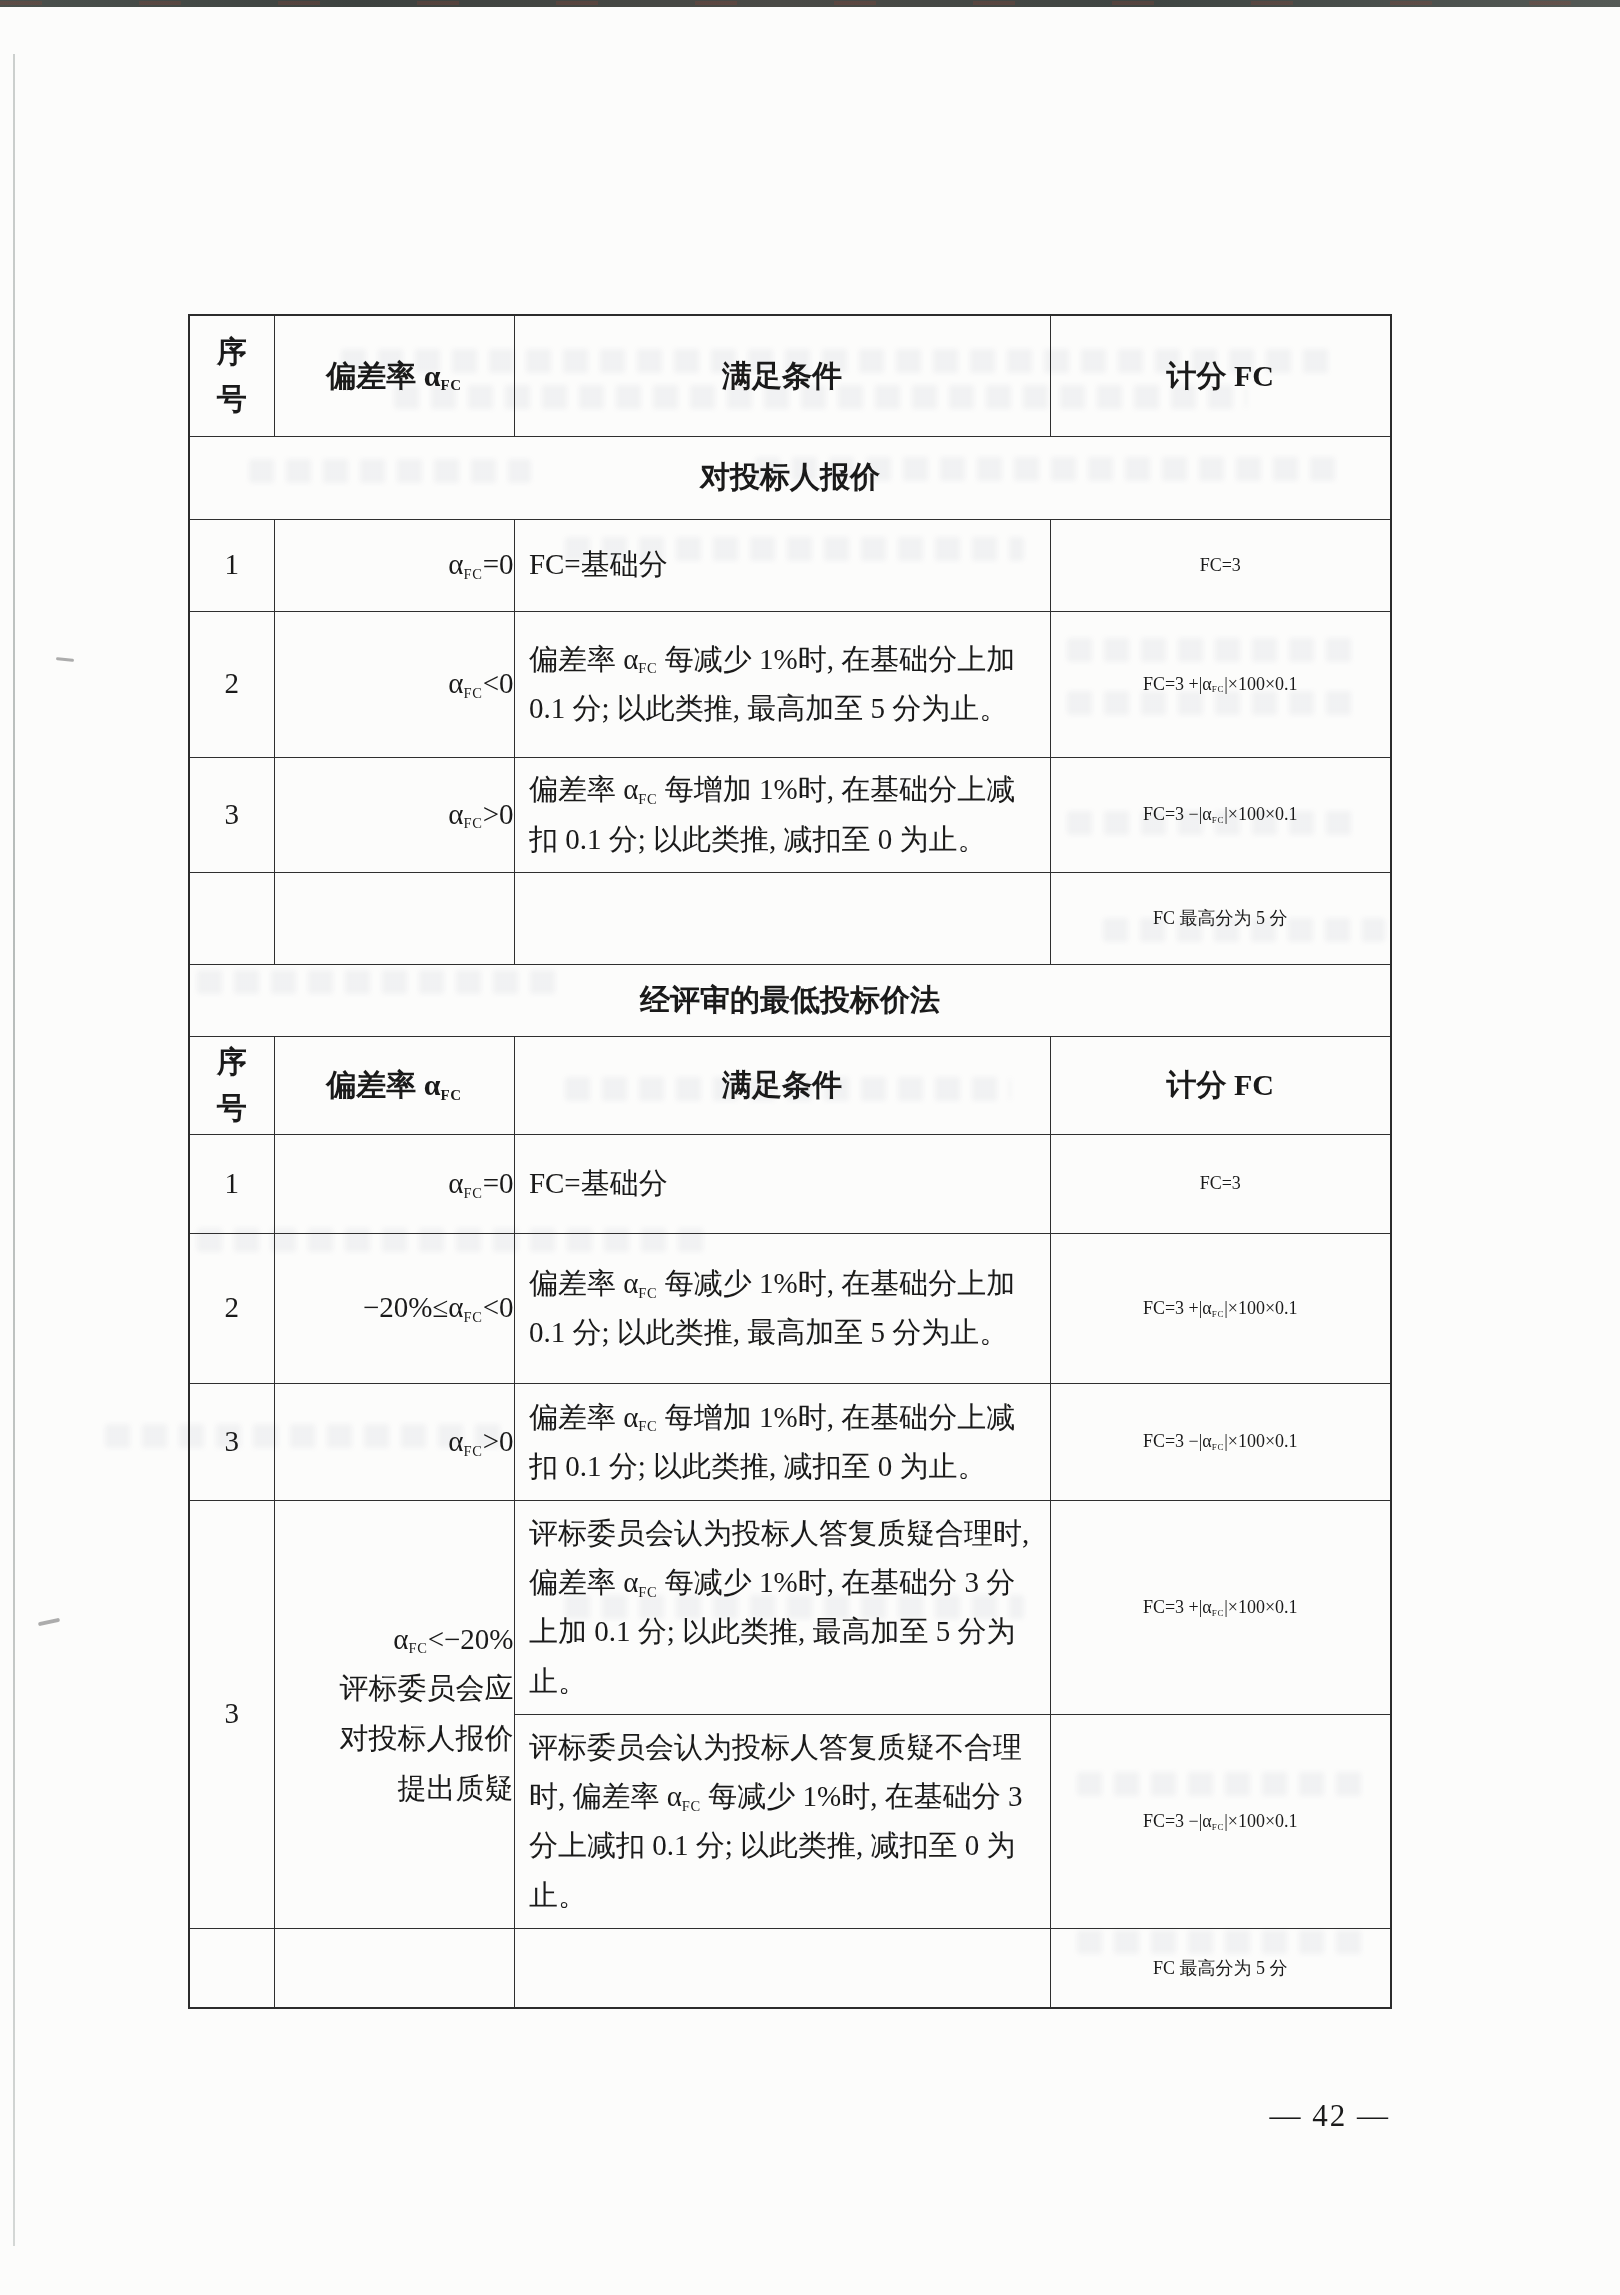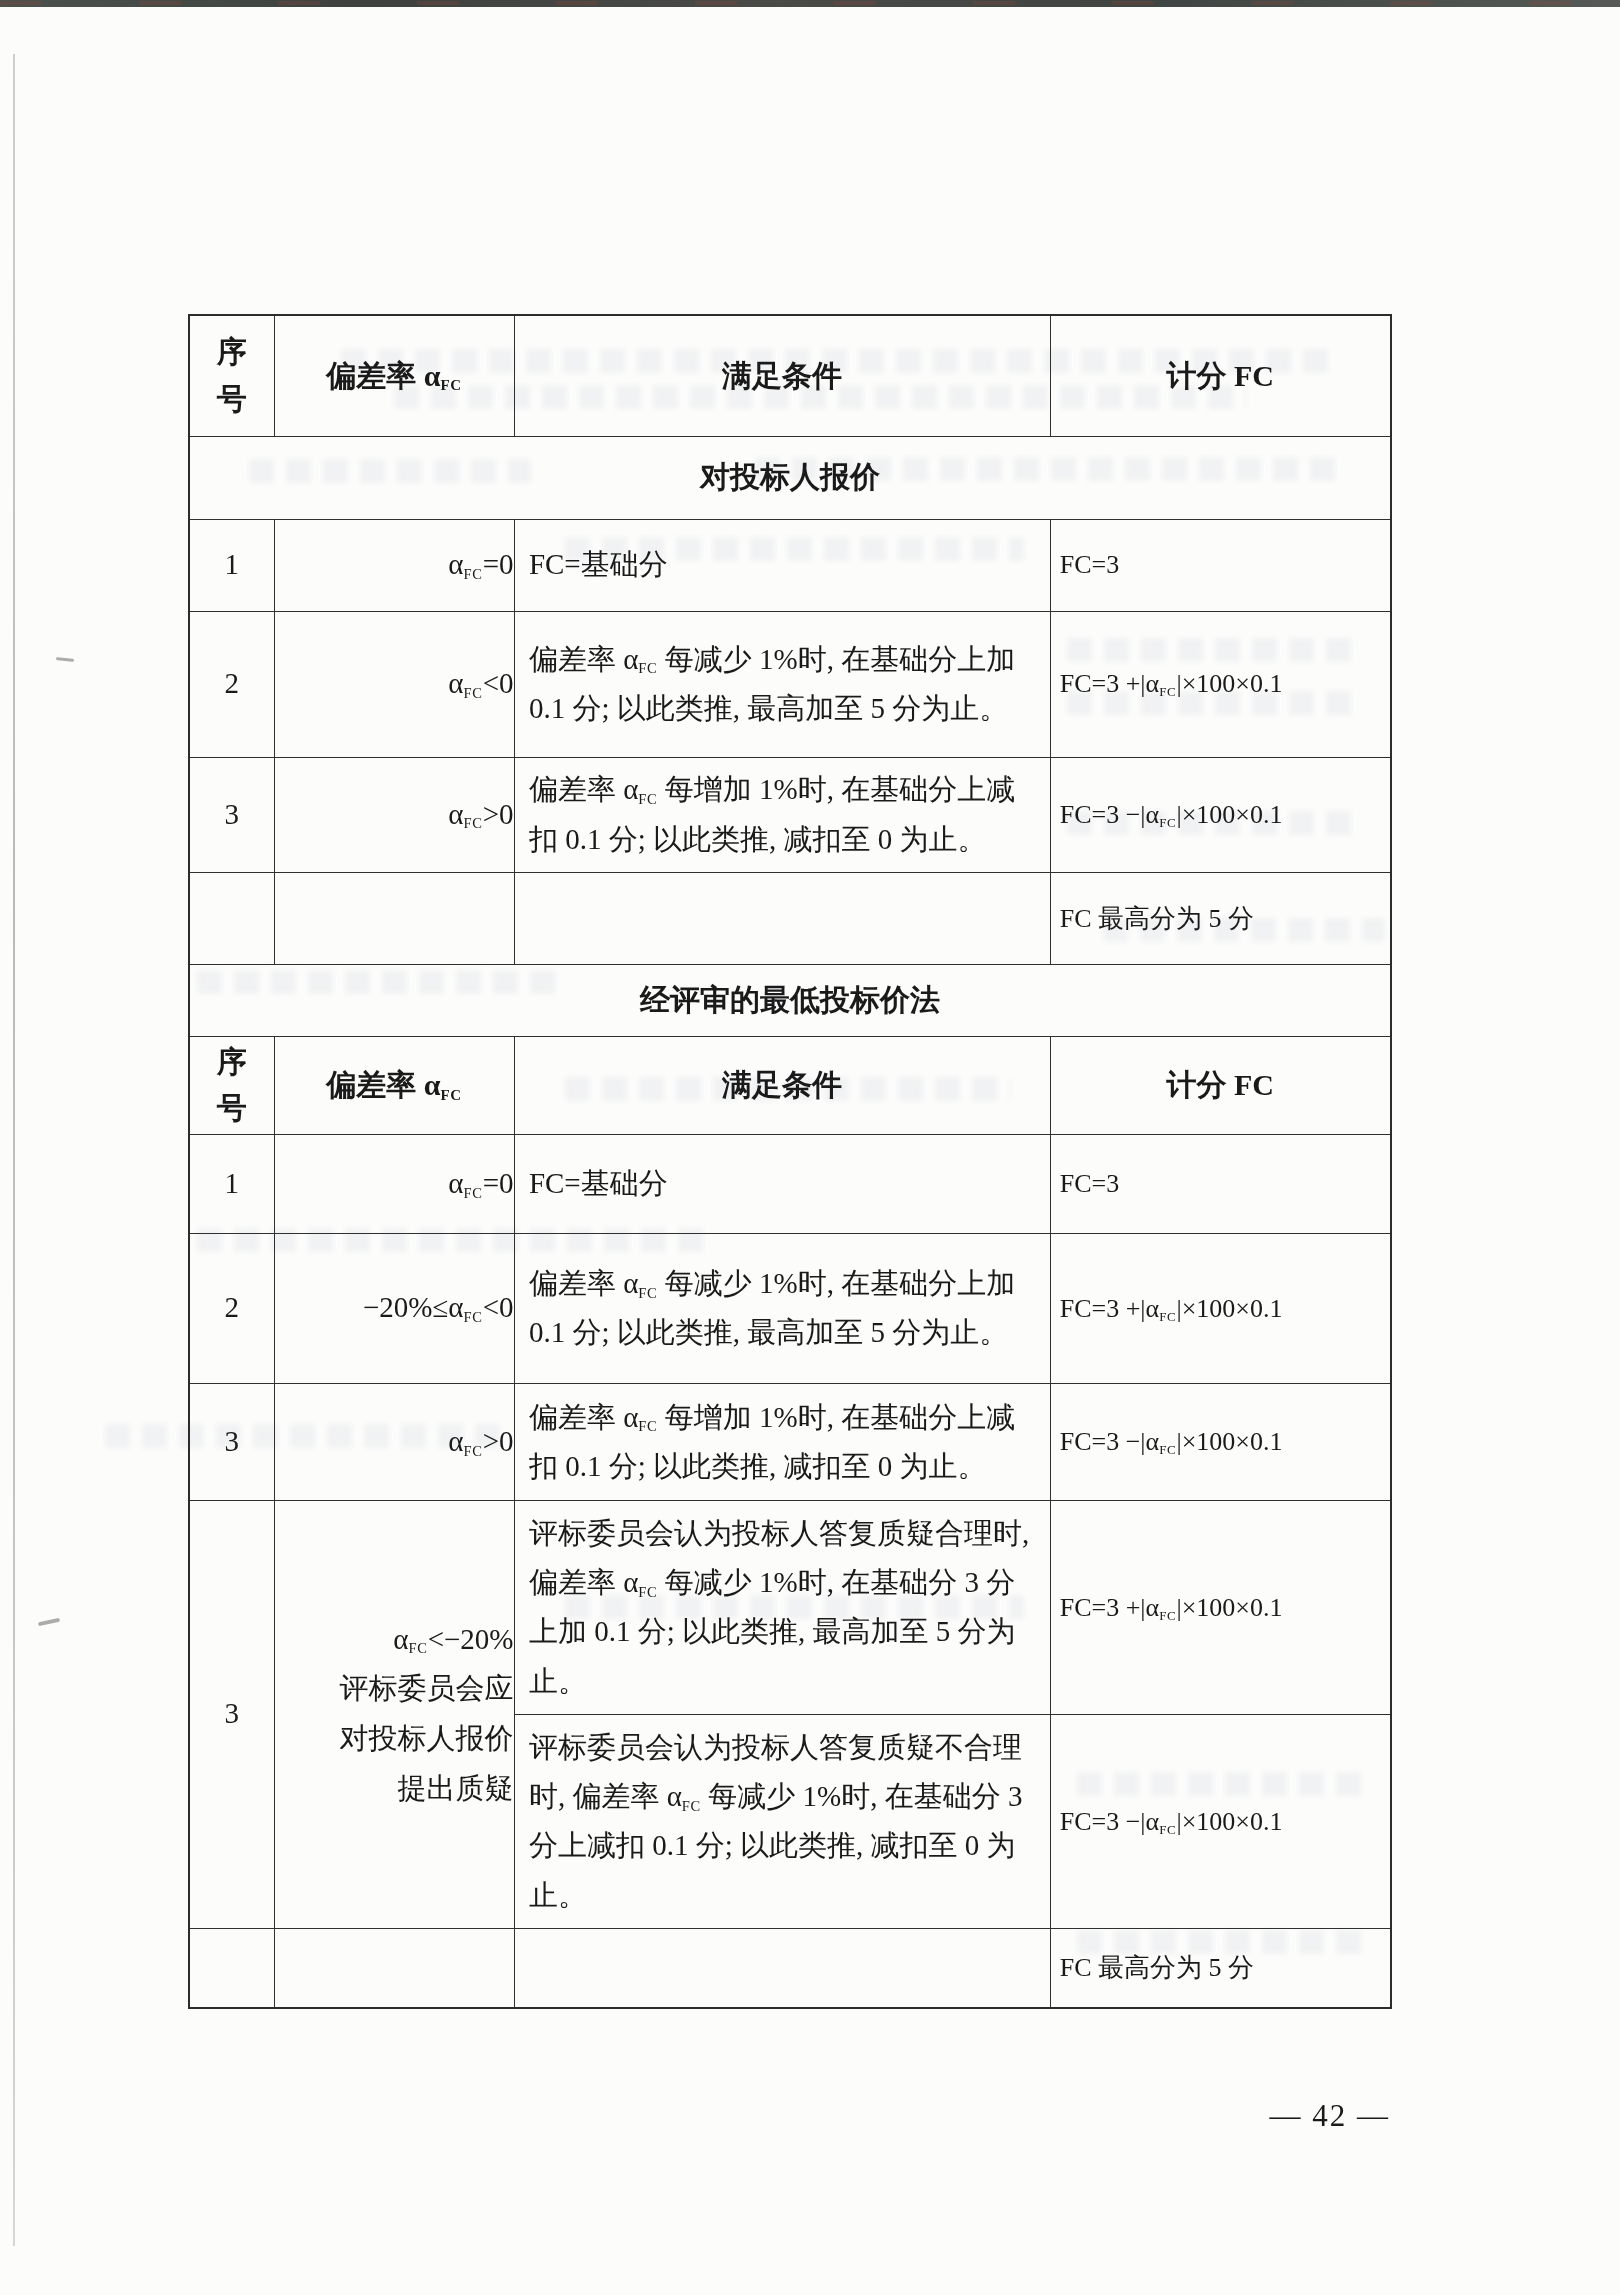--- a/index.html
+++ b/index.html
@@ -43,21 +43,21 @@
   }
   td,th{
     border:1.3px solid #2f2f2f;
     padding:0;vertical-align:middle;overflow:hidden;
   }
   th{font-size:30px;font-weight:bold;text-align:center;line-height:1.55;white-space:pre-line;}
   td.section{font-size:30px;font-weight:bold;text-align:center;}
   td.c-no{text-align:center;font-size:29px;white-space:pre-line;line-height:1.72;}
   td.c-rate{text-align:right;font-size:29px;white-space:pre-line;line-height:1.72;}
   td.c-cond{text-align:left;font-size:29px;padding:7.9px 14.4px;line-height:1.7;}
-  td.c-score{text-align:left;font-size:26px;padding:5.3px 9.2px;line-height:1.6;white-space:nowrap;}
+  td.c-score{text-align:center;font-size:18px;padding:5.3px 9.2px;line-height:1.6;white-space:nowrap;}
   sub{font-size:.5em;vertical-align:baseline;position:relative;top:.32em;letter-spacing:0.7px;}
   tr.hA{height:121px;} tr.hB{height:83px;} tr.hC{height:92px;} tr.hD{height:146px;}
   tr.hE{height:109px;} tr.hF{height:92px;} tr.hG{height:72px;} tr.hH{height:98px;}
   tr.hI{height:99px;} tr.hJ{height:150px;} tr.hK{height:117px;} tr.hL{height:197px;}
   tr.hM{height:201px;margin-top:39px;} tr.hN{height:80px;}
   
   .note{
     position:absolute;left:260px;top:1996px;width:1024px;
     font-size:28px;line-height:1.6;z-index:1;
   }

